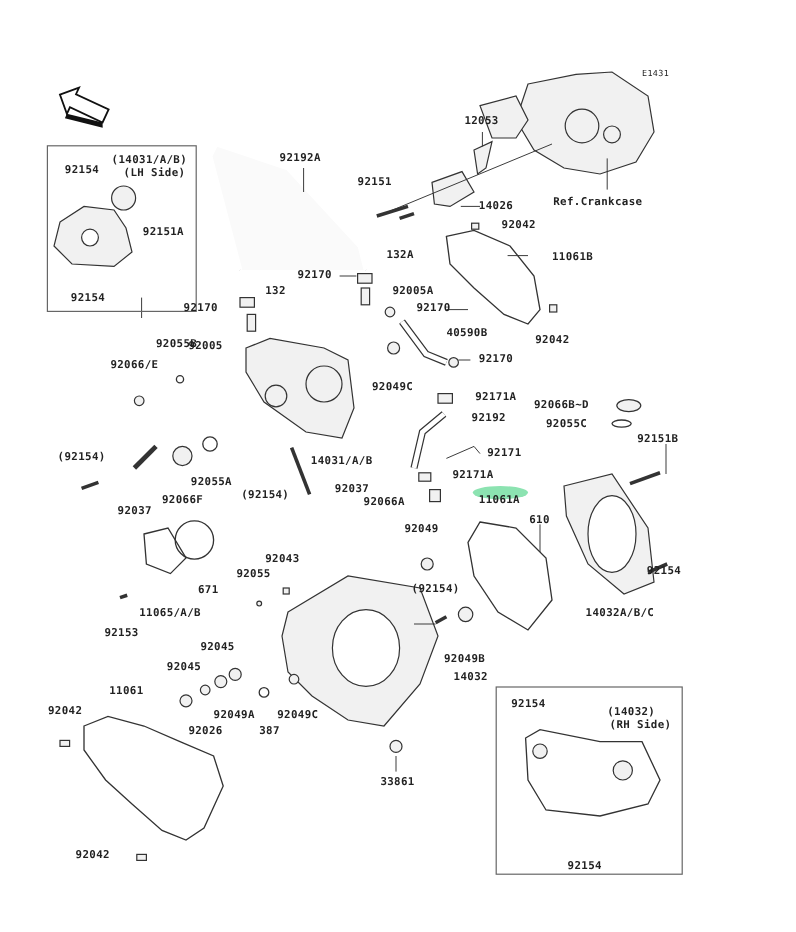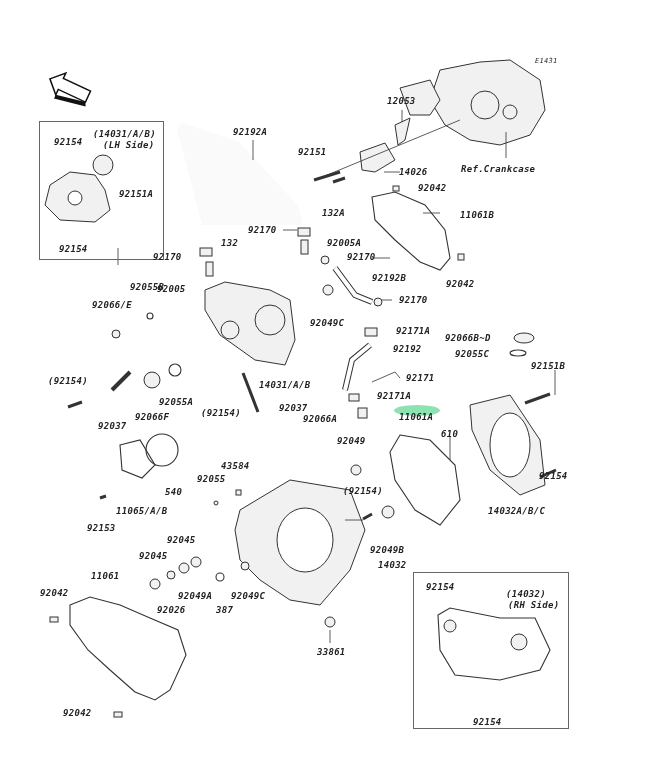--- a/index.html
+++ b/index.html
@@ -1,18 +1,18 @@
 <!DOCTYPE html>
 <html><head>
 <meta charset="utf-8">
 <style>
   html, body { margin:0; padding:0; background:#ffffff; }
   body { width:663px; height:777px; position:relative; overflow:hidden;
          font-family:"DejaVu Sans Mono","Liberation Mono",monospace; color:#1a1a1a; }
-  #diagram { position:absolute; left:0; top:0; width:663px; height:777px;font-style:italic; }
+  #diagram { position:absolute; left:0; top:0; width:663px; height:777px; }
   .lbl { position:absolute; font-size:9px; font-weight:bold; letter-spacing:0.3px;
          white-space:nowrap; line-height:10px; color:#222; }
   .small { font-size:7px; font-weight:normal; }
   .inset { position:absolute; border:1px solid #666; background:transparent; }
   .hl { position:absolute; background:#7fe0a8; border-radius:50%; opacity:0.9; }
   svg .ln { stroke:#333; stroke-width:0.8; fill:none; }
   svg .part { stroke:#333; stroke-width:1; fill:#f1f1f1; }
   svg .gasket { stroke:#333; stroke-width:1.1; fill:none; }
   svg .hose { stroke:#333; stroke-width:1; fill:#fafafa; }
 </style>
@@ -165,21 +165,21 @@
   <span class="lbl" style="left:298px;top:147px">92151</span>
   <span class="lbl" style="left:399px;top:167px">14026</span>
   <span class="lbl" style="left:322px;top:208px">132A</span>
   <span class="lbl" style="left:418px;top:183px">92042</span>
   <span class="lbl" style="left:460px;top:210px">11061B</span>
   <span class="lbl" style="left:248px;top:225px">92170</span>
   <span class="lbl" style="left:327px;top:238px">92005A</span>
   <span class="lbl" style="left:221px;top:238px">132</span>
   <span class="lbl" style="left:153px;top:252px">92170</span>
   <span class="lbl" style="left:347px;top:252px">92170</span>
-  <span class="lbl" style="left:372px;top:273px">92192B</span>
+  <span class="lbl" style="left:372px;top:273px">40590B</span>
   <span class="lbl" style="left:446px;top:279px">92042</span>
   <span class="lbl" style="left:157px;top:284px">92005</span>
   <span class="lbl" style="left:130px;top:282px">92055B</span>
   <span class="lbl" style="left:92px;top:300px">92066/E</span>
   <span class="lbl" style="left:399px;top:295px">92170</span>
   <span class="lbl" style="left:310px;top:318px">92049C</span>
   <span class="lbl" style="left:396px;top:326px">92171A</span>
   <span class="lbl" style="left:445px;top:333px">92066B~D</span>
   <span class="lbl" style="left:393px;top:344px">92192</span>
   <span class="lbl" style="left:455px;top:349px">92055C</span>
@@ -191,22 +191,22 @@
   <span class="lbl" style="left:377px;top:391px">92171A</span>
   <span class="lbl" style="left:98px;top:421px">92037</span>
   <span class="lbl" style="left:135px;top:412px">92066F</span>
   <span class="lbl" style="left:201px;top:408px">(92154)</span>
   <span class="lbl" style="left:279px;top:403px">92037</span>
   <span class="lbl" style="left:303px;top:414px">92066A</span>
   <span class="lbl" style="left:399px;top:412px">11061A</span>
   <span class="lbl" style="left:441px;top:429px">610</span>
   <span class="lbl" style="left:337px;top:436px">92049</span>
   <span class="lbl" style="left:539px;top:471px">92154</span>
-  <span class="lbl" style="left:165px;top:487px">540</span>
-  <span class="lbl" style="left:221px;top:461px">43584</span>
+  <span class="lbl" style="left:165px;top:487px">671</span>
+  <span class="lbl" style="left:221px;top:461px">92043</span>
   <span class="lbl" style="left:197px;top:474px">92055</span>
   <span class="lbl" style="left:343px;top:486px">(92154)</span>
   <span class="lbl" style="left:116px;top:506px">11065/A/B</span>
   <span class="lbl" style="left:87px;top:523px">92153</span>
   <span class="lbl" style="left:488px;top:506px">14032A/B/C</span>
   <span class="lbl" style="left:370px;top:545px">92049B</span>
   <span class="lbl" style="left:167px;top:535px">92045</span>
   <span class="lbl" style="left:139px;top:551px">92045</span>
   <span class="lbl" style="left:378px;top:560px">14032</span>
   <span class="lbl" style="left:91px;top:571px">11061</span>

